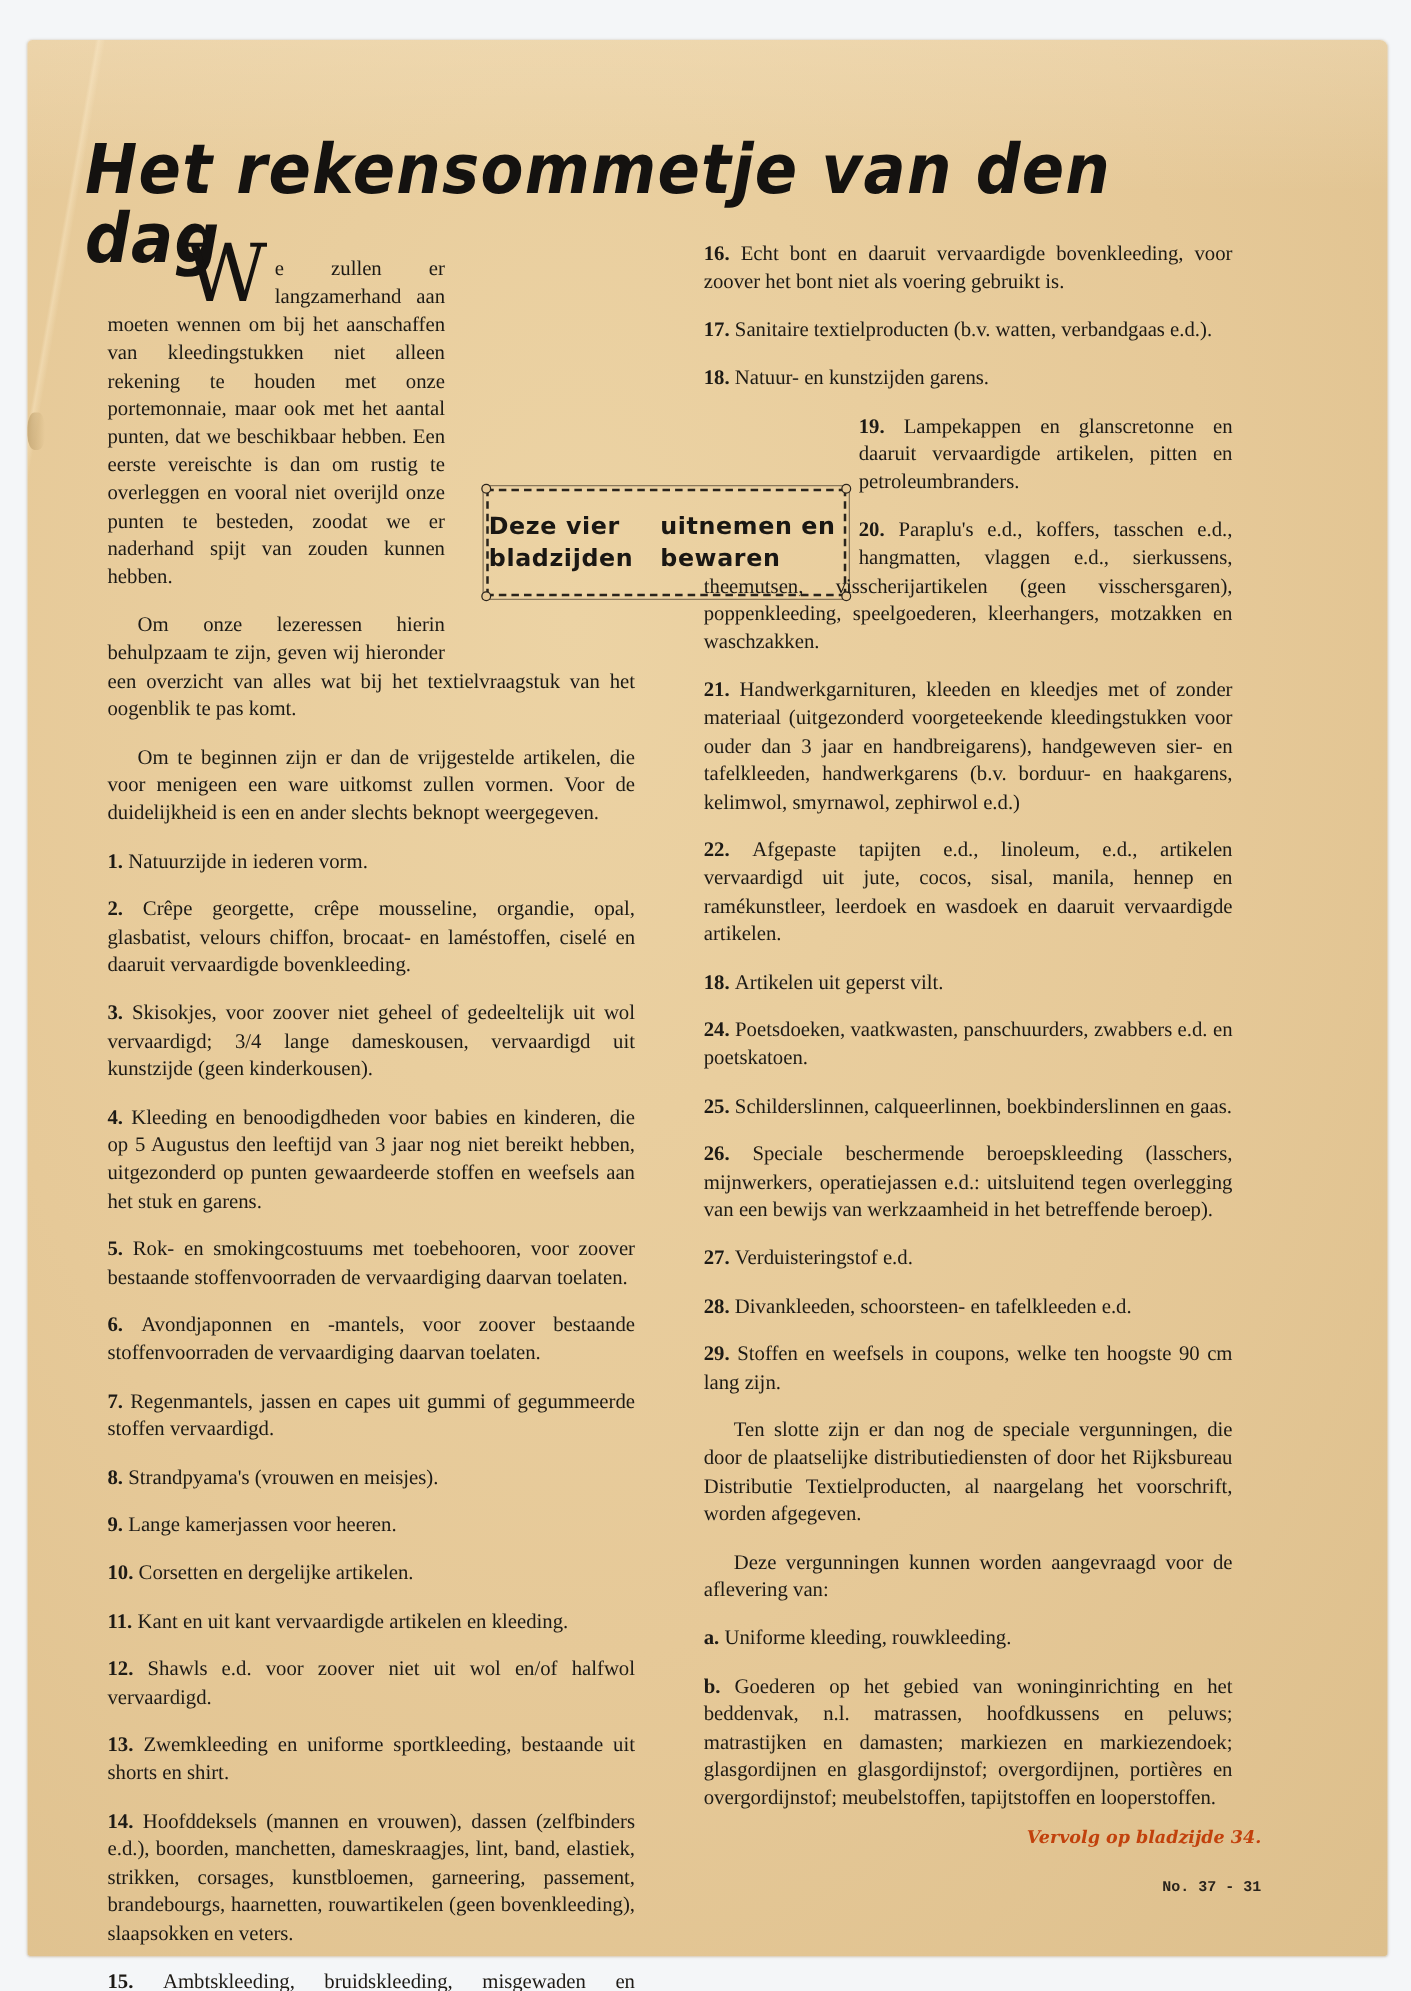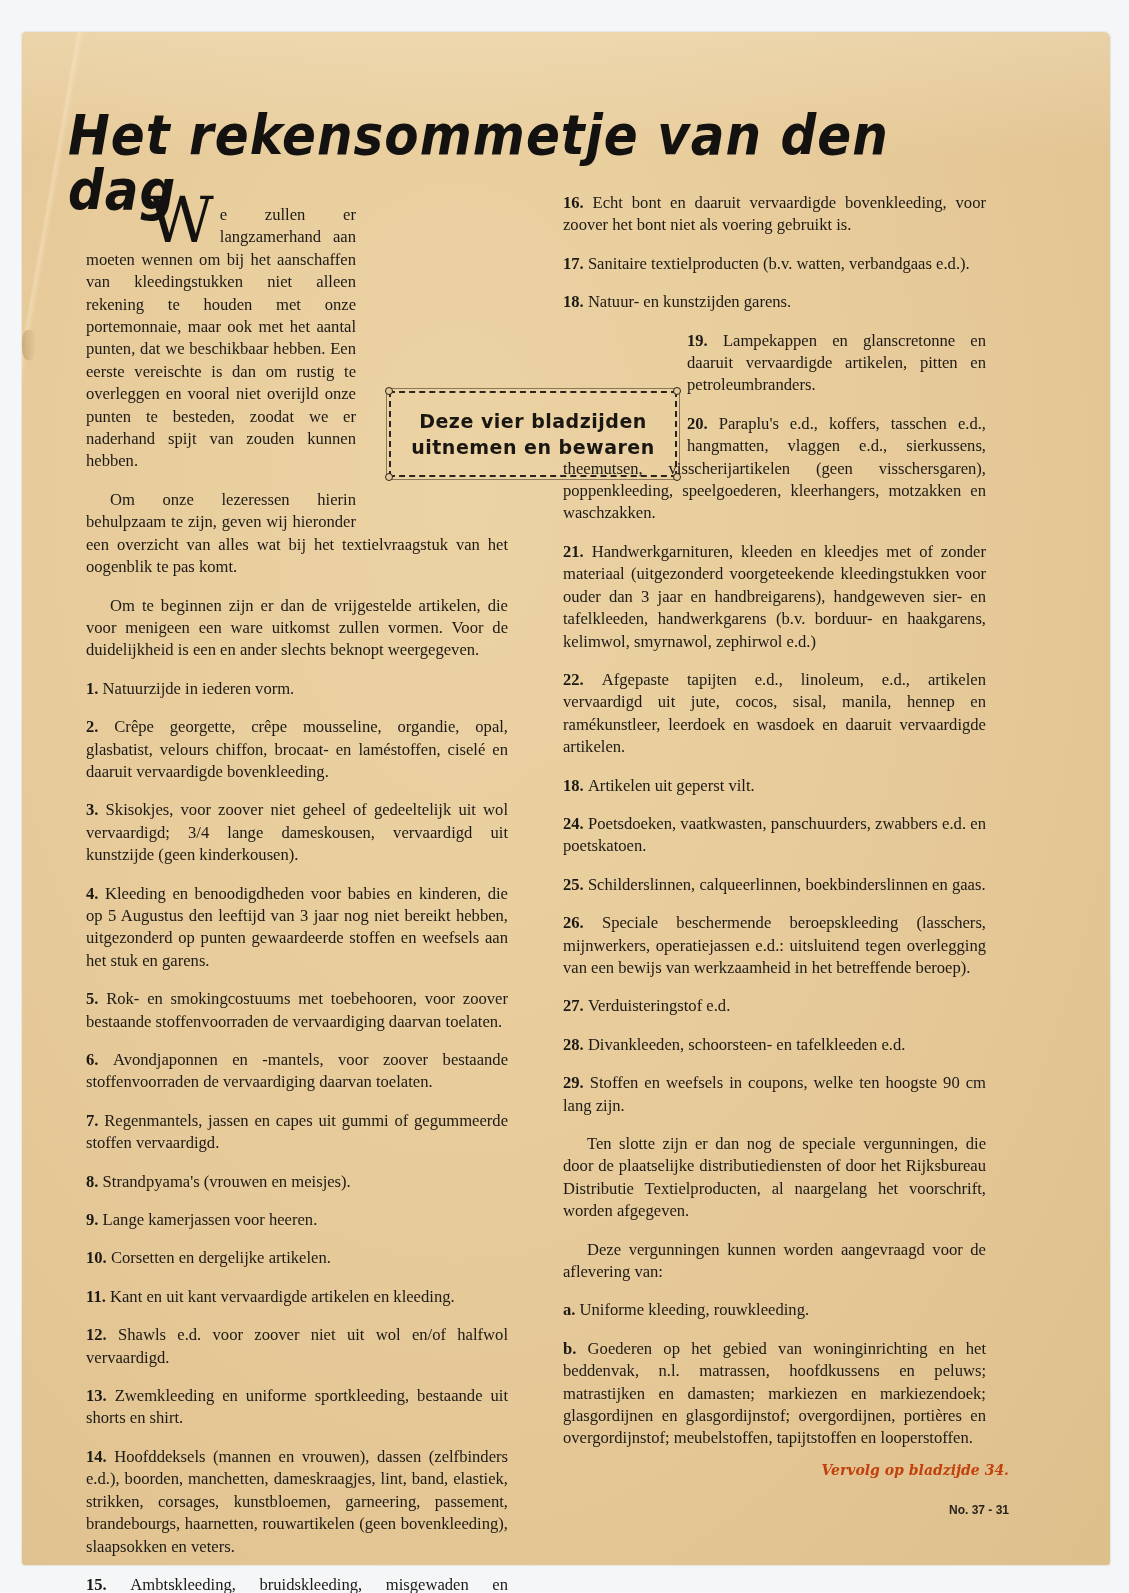--- a/index.html
+++ b/index.html
@@ -57,39 +57,39 @@
   .float-spacer-right {
     float: left; width: 140px; height: 128px;
   }
   .boxout {
     position: absolute; left: 389px; top: 391px;
     width: 284px; height: 82px;
     border: 2px dotted #2a241c;
     border-style: dashed;
     outline: 1px solid rgba(40,30,20,.5);
     outline-offset: 2px;
-    display: flex; flex-direction: column; justify-content: center; align-items: center;
+    display: flex; justify-content: center; align-items: center;
     font-family: "DejaVu Sans", sans-serif; font-weight: bold;
     font-size: 19px; line-height: 26px; color: #1a1713;
     letter-spacing: .5px;
   }
   .boxout .corner {
     position: absolute; width: 6px; height: 6px; border: 1.5px solid #2a241c; border-radius: 50%;
     background: #e6c998;
   }
   .c-tl { left: -6px; top: -6px; } .c-tr { right: -6px; top: -6px; }
   .c-bl { left: -6px; bottom: -6px; } .c-br { right: -6px; bottom: -6px; }
   .continued {
     position: absolute; right: 120px; top: 1462px;
     font-family: "DejaVu Serif", serif; font-style: italic; font-weight: bold;
     font-size: 14px; color: #c2410c;
   }
   .page-no {
     position: absolute; right: 120px; top: 1503px;
-    font-family: Liberation Sans, sans-serif; font-weight: bold;
+    font-family: Liberation Mono, monospace; font-weight: bold;
     font-size: 12px; color: #2a241c;
   }
   .tear {
     position: absolute; left: 22px; top: 330px; width: 14px; height: 30px;
     background: linear-gradient(90deg, #c9ab78, transparent);
     border-radius: 40%;
   }
 </style>
 </head>
 <body>

